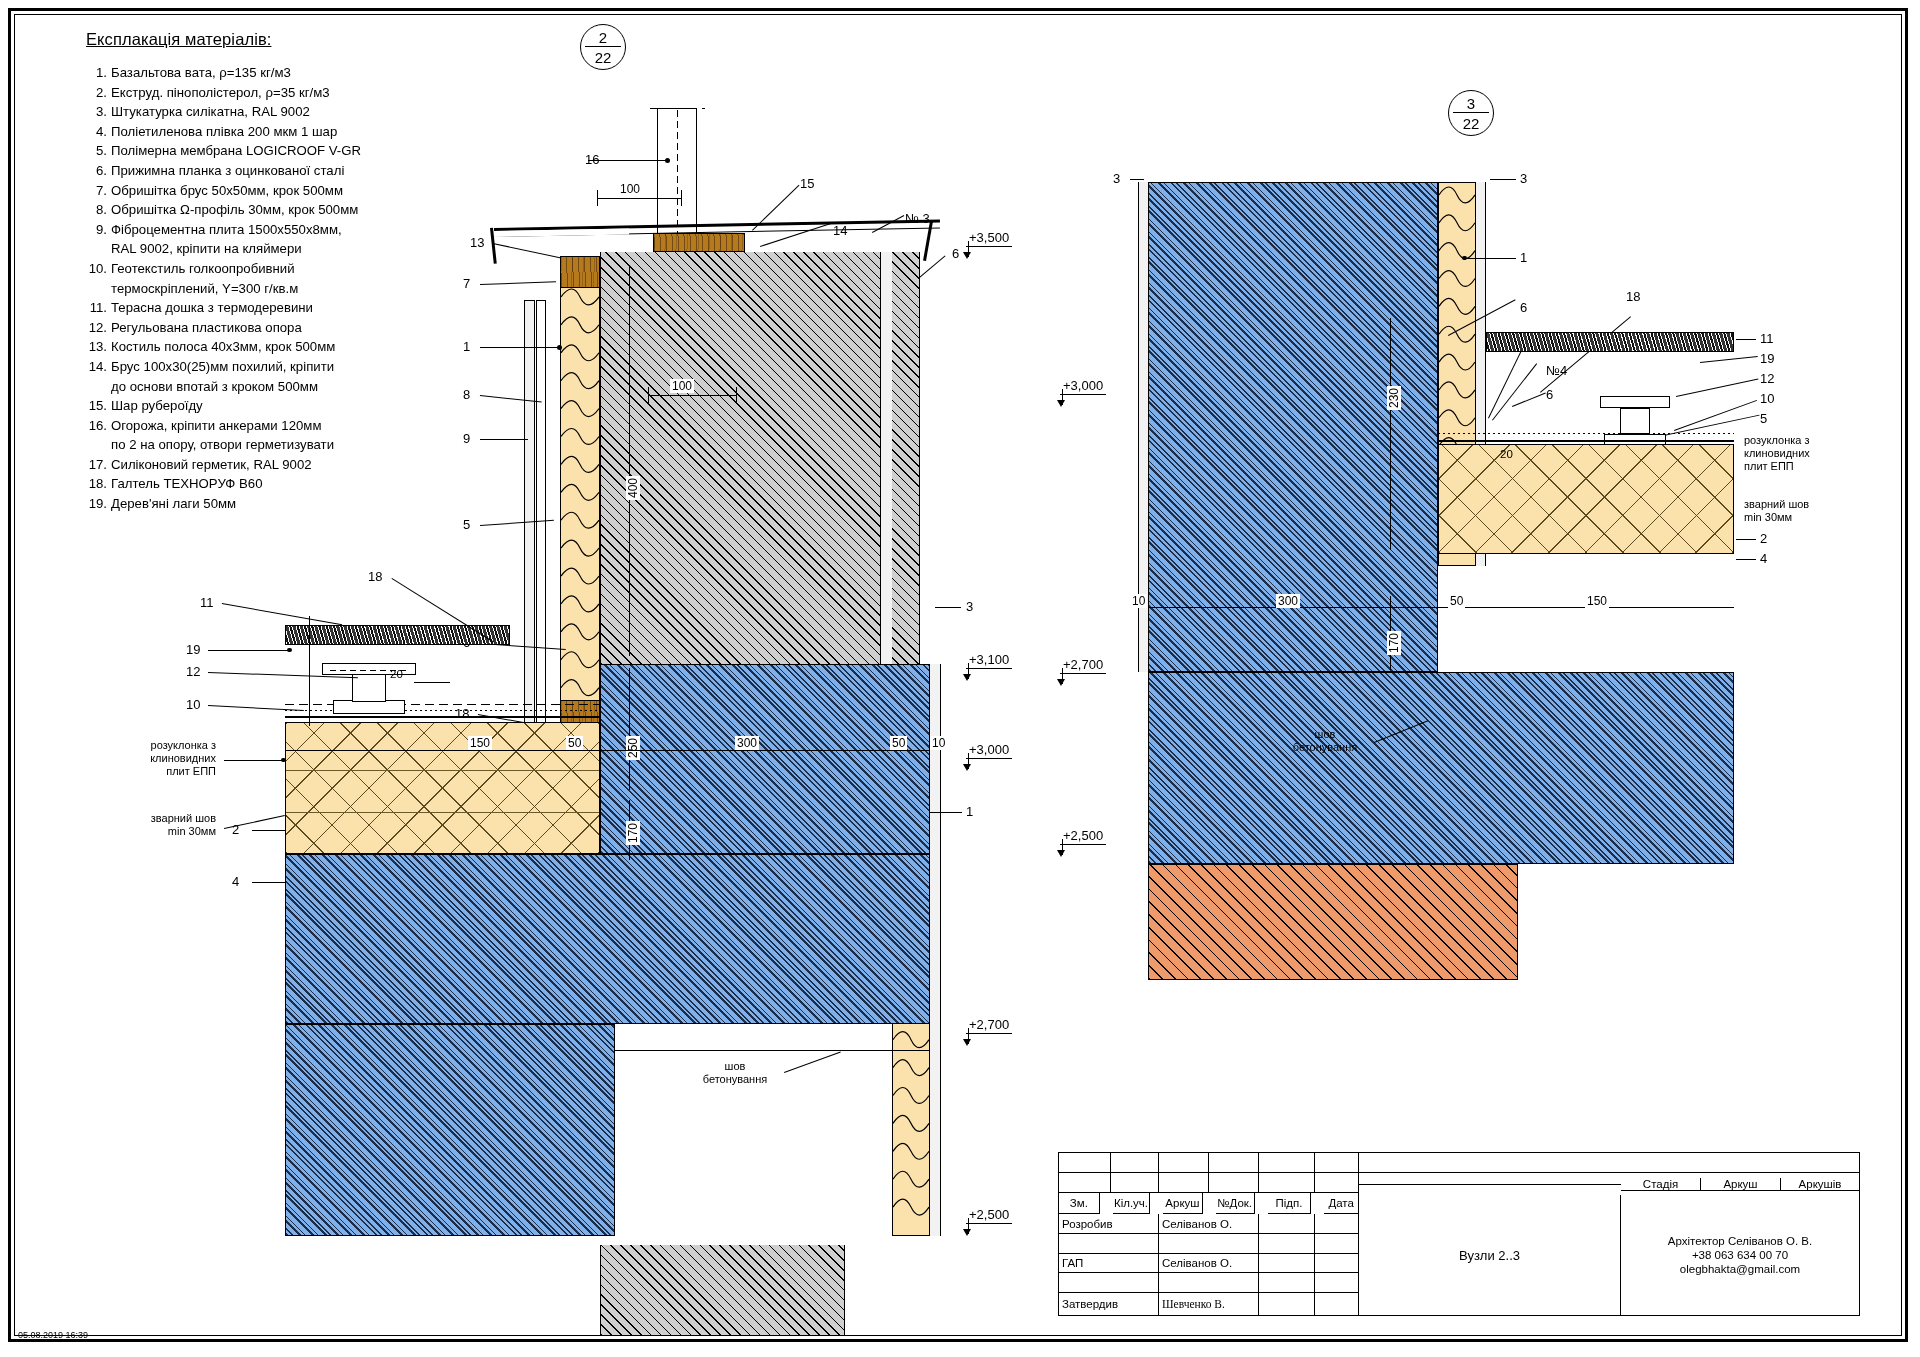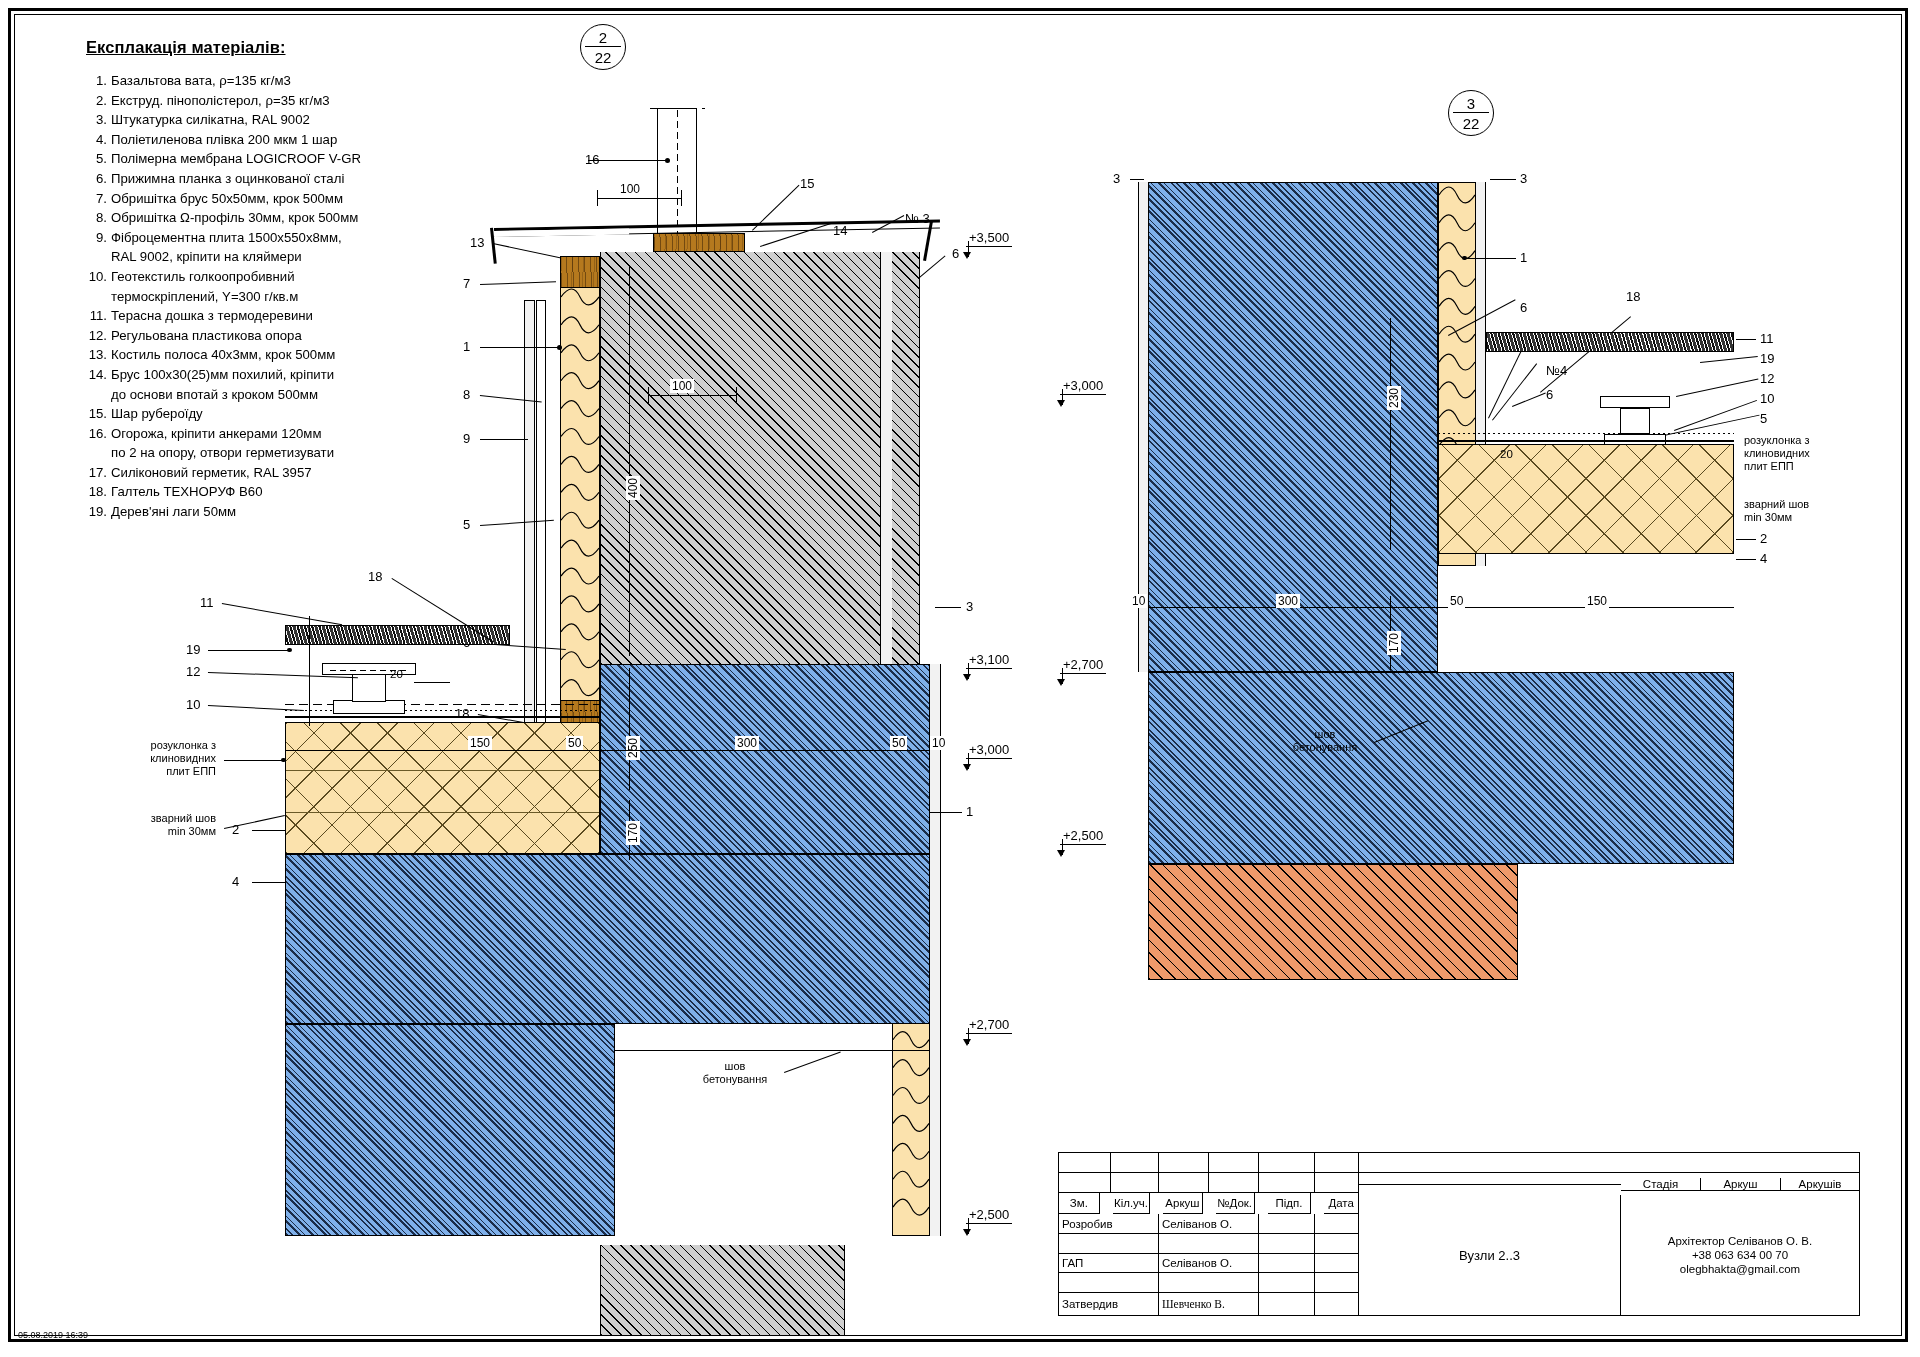--- a/index.html
+++ b/index.html
@@ -4,21 +4,21 @@
 <style>
   html,body{margin:0;padding:0;background:#fff;}
   body{width:1920px;height:1357px;position:relative;overflow:hidden;
        font-family:"Liberation Sans","DejaVu Sans",sans-serif;color:#000;}
   .sheet{position:absolute;inset:0;background:#fff;}
   .frame{position:absolute;left:8px;top:8px;width:1900px;height:1334px;border:3px solid #000;box-sizing:border-box;}
   .frame2{position:absolute;left:14px;top:14px;width:1888px;height:1322px;border:1px solid #000;box-sizing:border-box;}
 
   
   .legend{position:absolute;left:86px;top:30px;width:330px;}
-  .legend h1{font-size:16.5px;font-weight:bold;margin:8px 0 14px 0;
+  .legend h1{font-size:16.5px;font-weight:normal;margin:0 0 14px 0;
              text-decoration:underline;letter-spacing:.1px;}
   .legend ul{list-style:none;margin:0;padding:0;}
   .legend li{font-size:13.2px;line-height:19.6px;display:flex;gap:4px;}
   .legend li .num{min-width:21px;text-align:right;}
   .legend li .txt{flex:1;}
   .legend li.cont{padding-left:25px;}
 
   
   .lbl{position:absolute;font-size:13px;line-height:13px;white-space:nowrap;}
   .lbl.sm{font-size:11.5px;}
@@ -154,21 +154,21 @@
         </li>
       <li>
           <span class="num">16.</span>
           <span class="txt">Огорожа, кріпити анкерами 120мм</span>
         </li>
       <li class="cont">
           <span class="txt">по 2 на опору, отвори герметизувати</span>
         </li>
       <li>
           <span class="num">17.</span>
-          <span class="txt">Силіконовий герметик, RAL 3957</span>
+          <span class="txt">Силіконовий герметик, RAL 9002</span>
         </li>
       <li>
           <span class="num">18.</span>
           <span class="txt">Галтель ТЕХНОРУФ В60</span>
         </li>
       <li>
           <span class="num">19.</span>
           <span class="txt">Дерев'яні лаги 50мм</span>
         </li>
     </ul>

